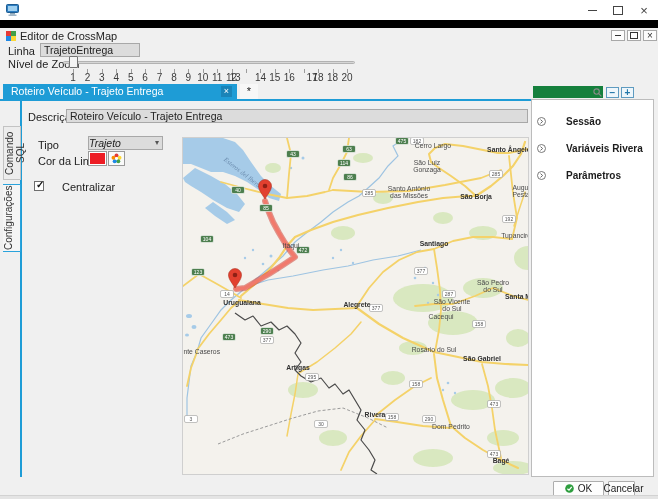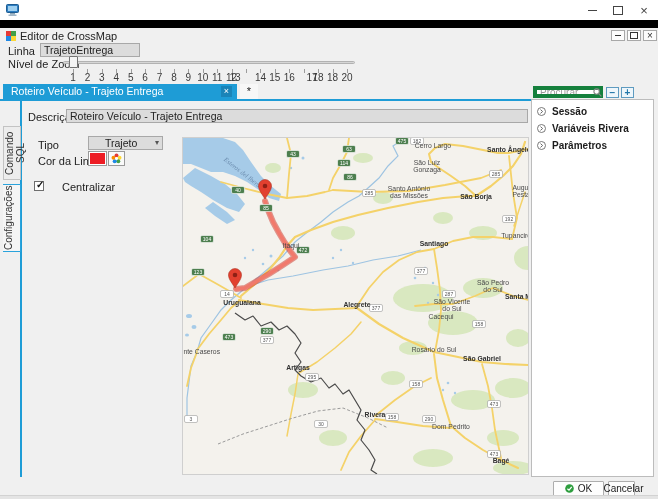--- a/index.html
+++ b/index.html
@@ -45,41 +45,41 @@
   #page-vline{left:20px;top:101px;width:2px;height:376px;background:#1e9cd6;}
   
   .vtab{left:3px;width:18px;writing-mode:vertical-rl;transform:rotate(180deg);text-align:center;font-size:10px;color:#333;background:#ededed;border:1px solid #c3c3c3;box-sizing:border-box;}
   #vtab-sql{top:126px;height:54px;}
   #vtab-config{top:184px;height:68px;background:#f5f5f5;border-color:#2aa3dc;border-right:none;}
   
   #desc-label{left:28px;top:111px;}
   #desc-input{left:66px;top:109px;width:462px;height:14px;background:#dcdcdc;border:1px solid #a8a8a8;box-sizing:border-box;font-family:inherit;font-size:10.5px;color:#222;padding:0 3px;}
   #tipo-label{left:38px;top:139px;}
   #tipo-select{left:88px;top:136px;width:75px;height:14px;background:#dcdcdc;border:1px solid #a8a8a8;box-sizing:border-box;font-size:10.5px;color:#222;}
-  #tipo-value{position:absolute;left:16px;top:0;line-height:12px;}
+  #tipo-value{position:absolute;left:0;top:0;line-height:12px;font-style:italic;}
   #tipo-arrow{position:absolute;right:3px;top:0;line-height:12px;font-size:8px;color:#555;}
   #cor-label{left:38px;top:155px;}
   #cor-swatch{left:88px;top:151px;width:19px;height:15px;background:#fff;border:1px solid #9a9a9a;box-sizing:border-box;padding:1px;}
   #cor-swatch-inner{width:100%;height:100%;}
   #cor-palette{left:108px;top:151px;width:17px;height:15px;background:#fafafa;border:1px solid #9a9a9a;box-sizing:border-box;display:flex;align-items:center;justify-content:center;}
   #centralizar-box{left:34px;top:181px;width:10px;height:10px;background:#fff;border:1px solid #6e6e6e;box-sizing:border-box;}
   #centralizar-check{position:absolute;left:1px;top:-3px;font-size:10px;font-weight:bold;color:#111;}
   #centralizar-label{left:49px;top:181px;margin-left:13px;}
   
   #map-wrap{left:182px;top:137px;width:345px;height:336px;border:1px solid #cfcfcf;box-sizing:content-box;background:#f4f2ed;}
   #map-svg{display:block;}
   
-  #search-box{left:533px;top:86px;width:70px;height:12px;background:#fff;border:4px solid #15803d;box-sizing:border-box;font-family:inherit;font-size:10px;color:#333;padding:0 11px 0 3px;}
+  #search-box{left:533px;top:86px;width:70px;height:12px;background:#fff;border:6px solid #15803d;box-sizing:border-box;font-family:inherit;font-size:10px;color:#333;padding:0 11px 0 3px;}
   #search-box::placeholder{color:#9a9a9a;}
   #search-glass{left:593px;top:88px;width:9px;height:9px;}
   .mini-blue{top:87px;width:13px;height:11px;background:#eef6fb;border:1px solid #5e9bc0;box-sizing:border-box;color:#2277aa;font-size:10px;font-weight:bold;line-height:9px;text-align:center;}
   #btn-collapse{left:606px;}
   #btn-expand{left:621px;}
   #tree-panel{left:531px;top:99px;width:123px;height:378px;background:#fff;border:1px solid #bcbcbc;box-sizing:border-box;}
-  .tree-item{display:flex;align-items:center;gap:6px;margin:6px 0 0 5px;height:11px;}
+  .tree-item{display:flex;align-items:center;gap:20px;margin:16px 0 0 5px;height:11px;}
   .tree-item span{font-size:10px;font-weight:600;color:#1c1c1c;}
   
   .footbtn{top:481px;height:15px;background:#fdfdfd;border:1px solid #adadad;box-sizing:border-box;display:flex;align-items:center;justify-content:center;gap:4px;font-size:10px;color:#222;border-radius:1px;}
   #btn-ok{left:553px;width:51px;}
   #btn-cancel{left:608px;width:27px;}
   #bottom-strip{left:0;top:495px;width:658px;height:4px;background:#e4e4e4;border-top:1px solid #d2d2d2;box-sizing:border-box;}
 </style>
 </head>
 <body>
 

